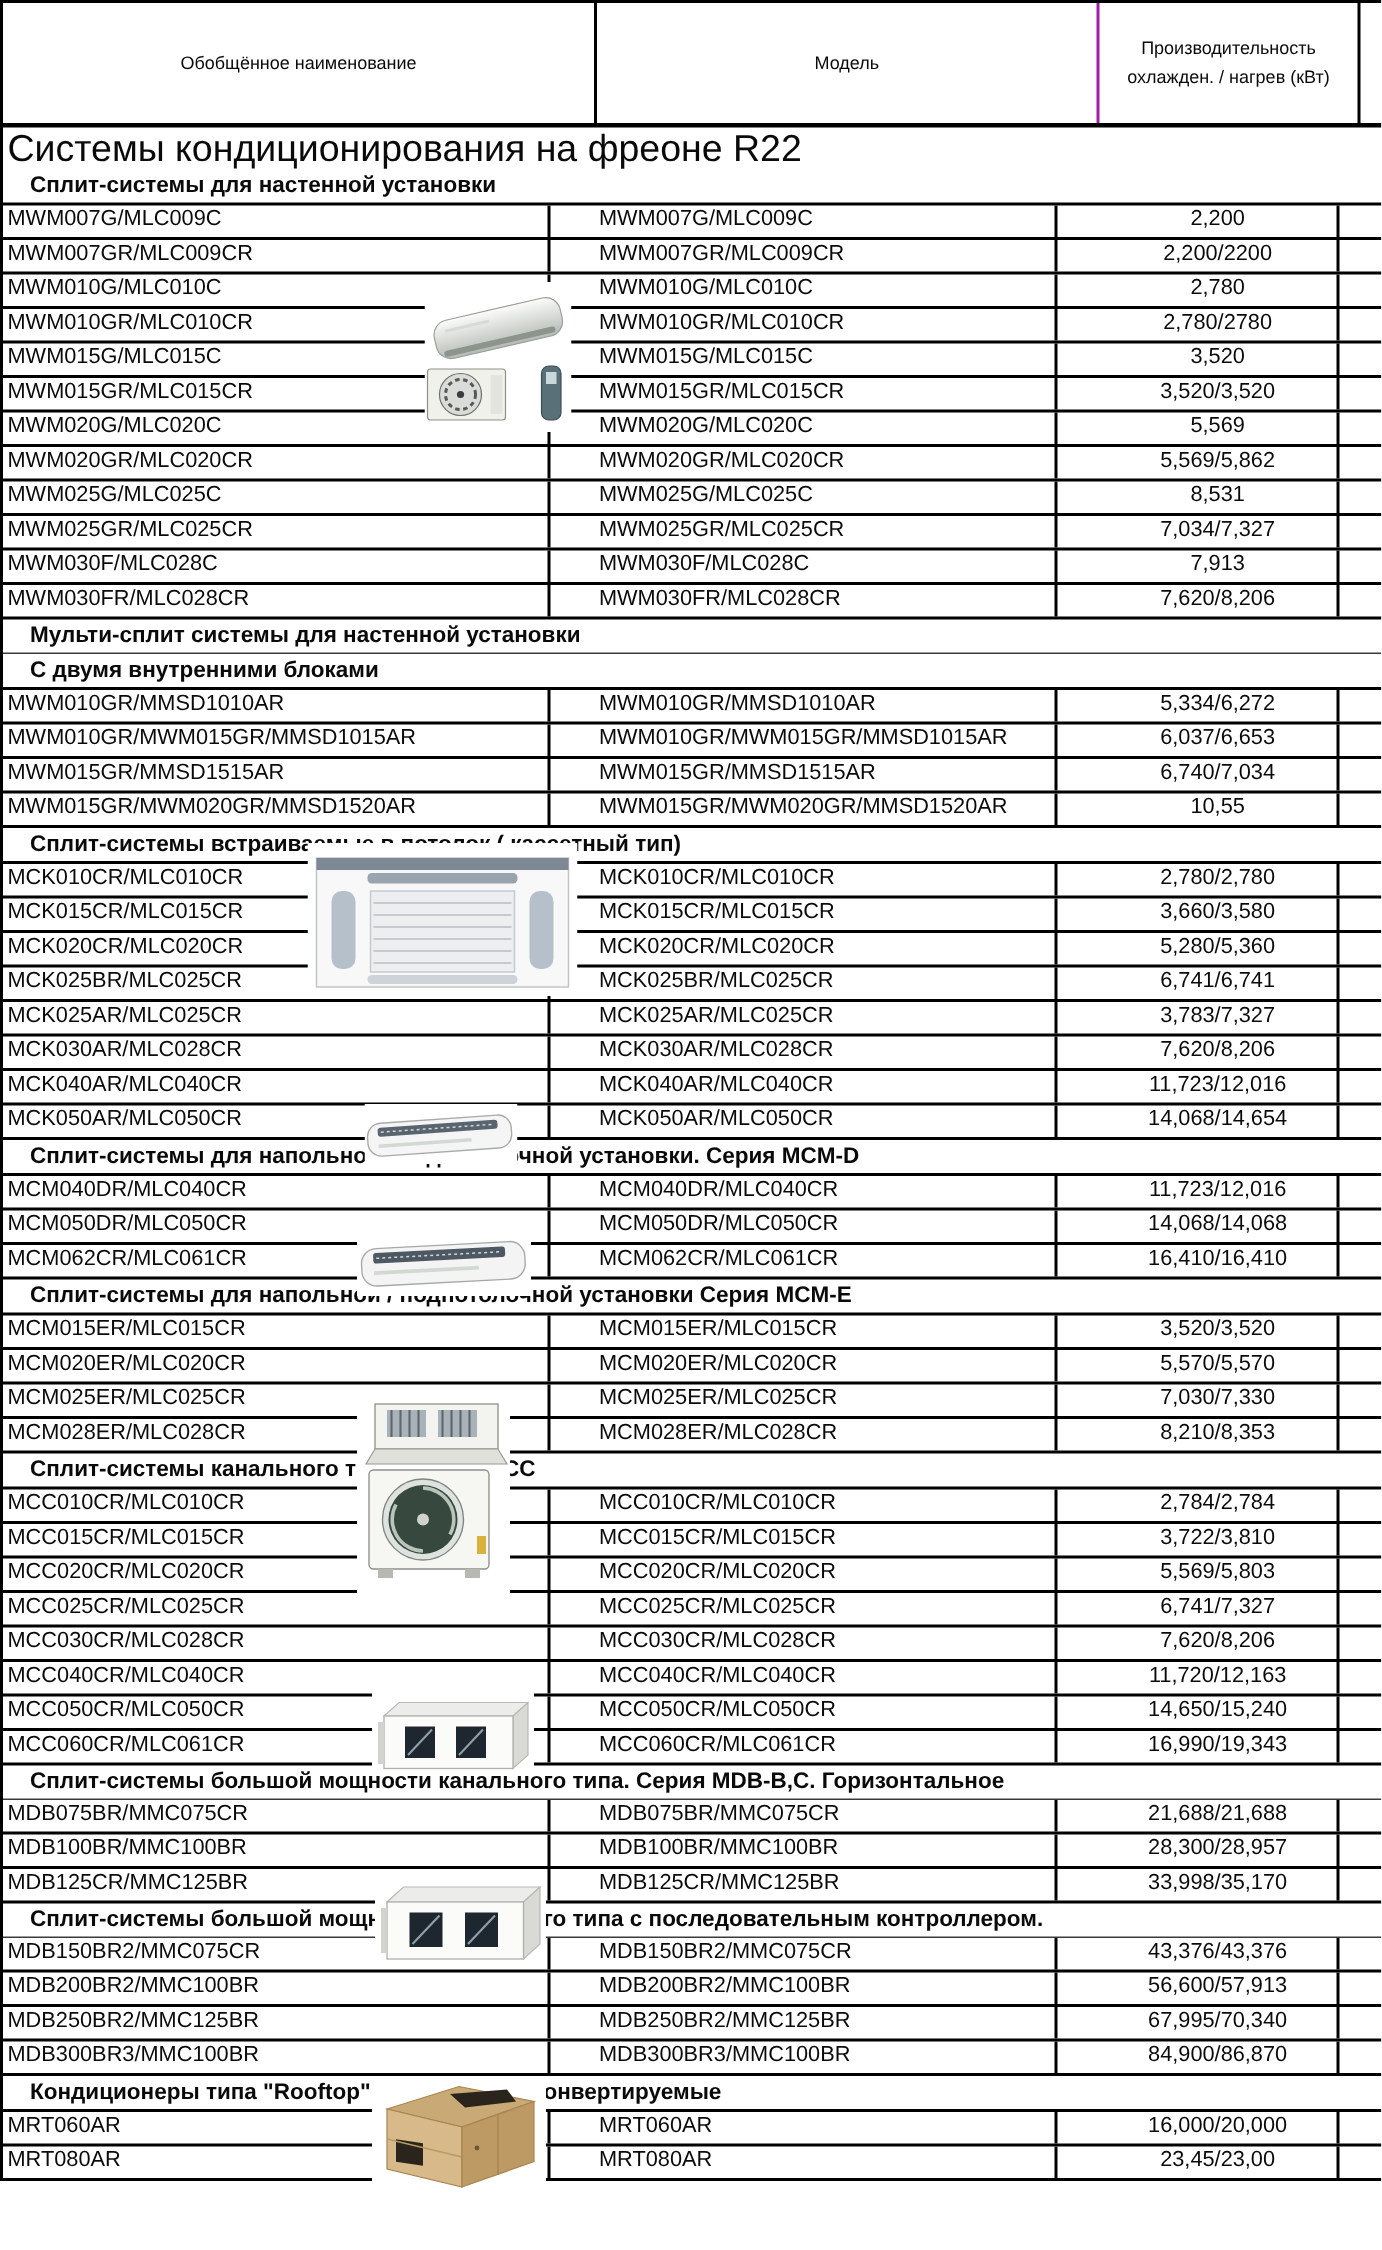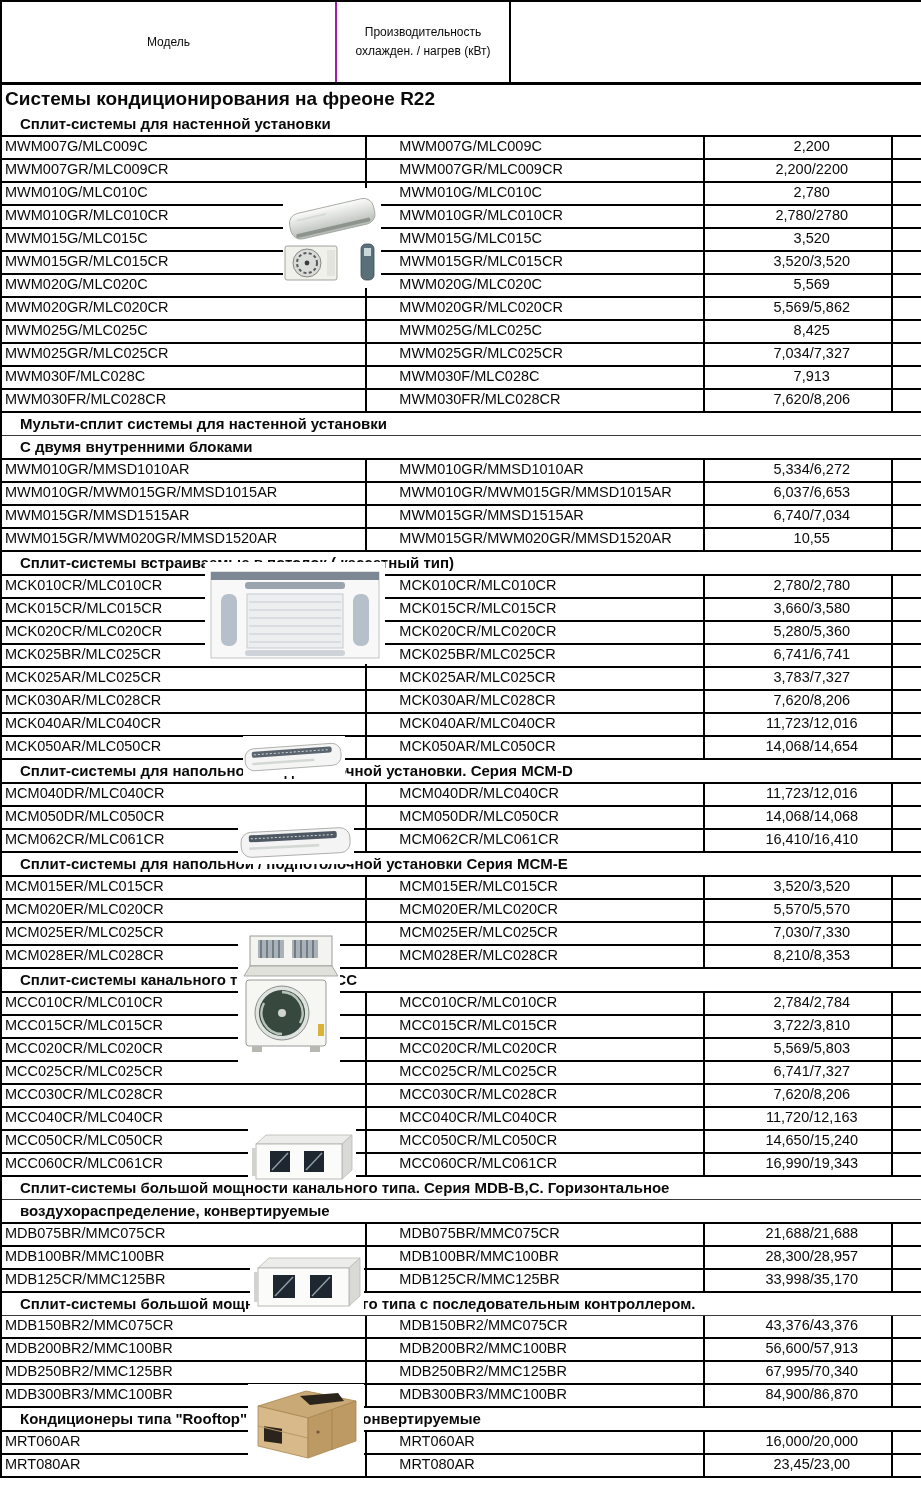--- a/index.html
+++ b/index.html
@@ -22,21 +22,21 @@
   .hdr{display:flex;height:80px;border-bottom:3px solid #000;}
   .hdr .c{display:flex;align-items:center;justify-content:center;text-align:center;
           font-size:12px;line-height:19px;}
   .hn{width:396px;border-right:2px solid #000;}
   .hm{width:335px;border-right:2px solid #a21caf;}
   .hv{width:174px;border-right:2px solid #000;white-space:normal !important;padding:0 6px;font-size:14.5px;}
   .hs{flex:1;}
   
   .title{
     height:28px;line-height:28px;
-    font-size:19px;font-weight:bold;
+    font-size:25px;font-weight:normal;
     padding-left:3px;white-space:nowrap;overflow:hidden;
   }
   
   .sec{
     height:22px;line-height:21px;
     font-size:15px;font-weight:bold;
     padding-left:18px;white-space:nowrap;overflow:hidden;
     border-bottom:2px solid #000;
   }
   .sec.mid{border-bottom:1px solid #3a3a3a;height:22px;}
@@ -49,20 +49,21 @@
   .cs{flex:1;}
   
   .photo{position:absolute;pointer-events:none;}
 </style>
 </head>
 <body>
 
 <div class="page">
   <div class="table">
     <div class="hdr">
+      <div class="c hn">Обобщённое наименование</div>
       <div class="c hm">Модель</div>
       <div class="c hv">Производительность охлажден. / нагрев (кВт)</div>
       <div class="c hs"></div>
     </div>
     <div class="title">Системы кондиционирования на фреоне R22</div>
     <div id="tbody">
         <div class="sec">Сплит-системы для настенной установки</div>
         <div class="row">
           <div class="c cn">MWM007G/MLC009C</div>
           <div class="c cm">MWM007G/MLC009C</div>
@@ -107,21 +108,21 @@
         </div>
         <div class="row">
           <div class="c cn">MWM020GR/MLC020CR</div>
           <div class="c cm">MWM020GR/MLC020CR</div>
           <div class="c cv">5,569/5,862</div>
           <div class="c cs"></div>
         </div>
         <div class="row">
           <div class="c cn">MWM025G/MLC025C</div>
           <div class="c cm">MWM025G/MLC025C</div>
-          <div class="c cv">8,425</div>
+          <div class="c cv">8,531</div>
           <div class="c cs"></div>
         </div>
         <div class="row">
           <div class="c cn">MWM025GR/MLC025CR</div>
           <div class="c cm">MWM025GR/MLC025CR</div>
           <div class="c cv">7,034/7,327</div>
           <div class="c cs"></div>
         </div>
         <div class="row">
           <div class="c cn">MWM030F/MLC028C</div>
@@ -297,21 +298,20 @@
           <div class="c cv">14,650/15,240</div>
           <div class="c cs"></div>
         </div>
         <div class="row">
           <div class="c cn">MCC060CR/MLC061CR</div>
           <div class="c cm">MCC060CR/MLC061CR</div>
           <div class="c cv">16,990/19,343</div>
           <div class="c cs"></div>
         </div>
         <div class="sec mid">Сплит-системы большой мощности канального типа. Серия MDB-B,C. Горизонтальное</div>
-        <div class="sec">воздухораспределение, конвертируемые</div>
         <div class="row">
           <div class="c cn">MDB075BR/MMC075CR</div>
           <div class="c cm">MDB075BR/MMC075CR</div>
           <div class="c cv">21,688/21,688</div>
           <div class="c cs"></div>
         </div>
         <div class="row">
           <div class="c cn">MDB100BR/MMC100BR</div>
           <div class="c cm">MDB100BR/MMC100BR</div>
           <div class="c cv">28,300/28,957</div>

